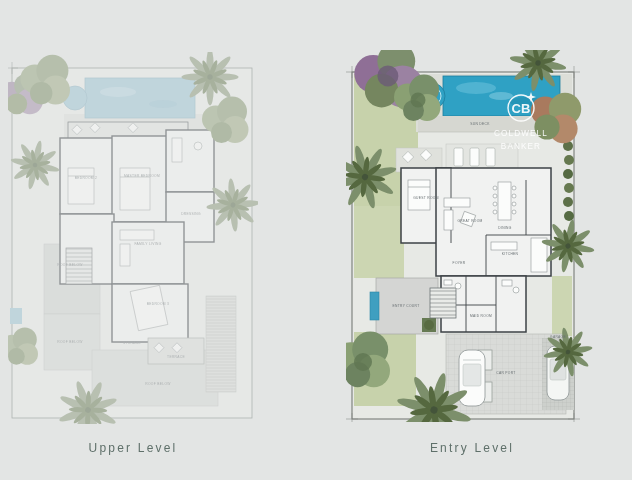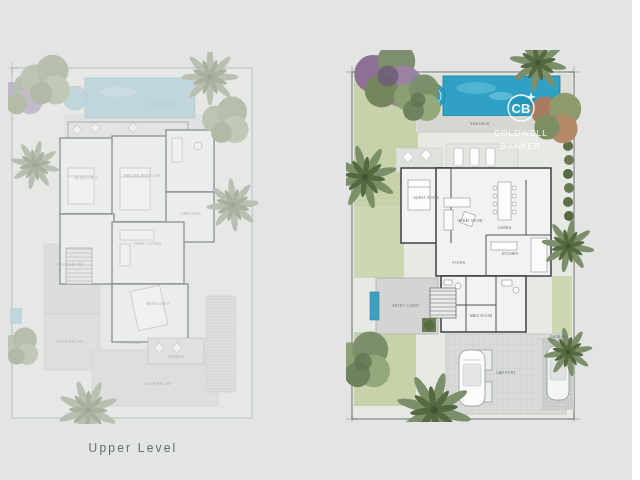--- a/index.html
+++ b/index.html
@@ -354,13 +354,14 @@
         <circle r="13" fill="none" stroke="#ffffff" stroke-width="1.4"></circle>
         <text class="wm" x="0" y="5" font-size="13" font-weight="bold">CB</text>
         <path d="M10,-16 L11.2,-12.2 L15,-11 L11.2,-9.8 L10,-6 L8.8,-9.8 L5,-11 L8.8,-12.2 Z" fill="#ffffff"></path>
         <text class="wm" x="0" y="28" font-size="8.2" letter-spacing="1.1">COLDWELL</text>
         <text class="wm" x="0" y="41" font-size="8.2" letter-spacing="1.1">BANKER</text>
       </g>
     </svg>
   </div>
 
   <div class="caption cap-left">Upper Level</div>
+  <div class="caption cap-right">Entry Level</div>
 </div>
 
 </body></html>

